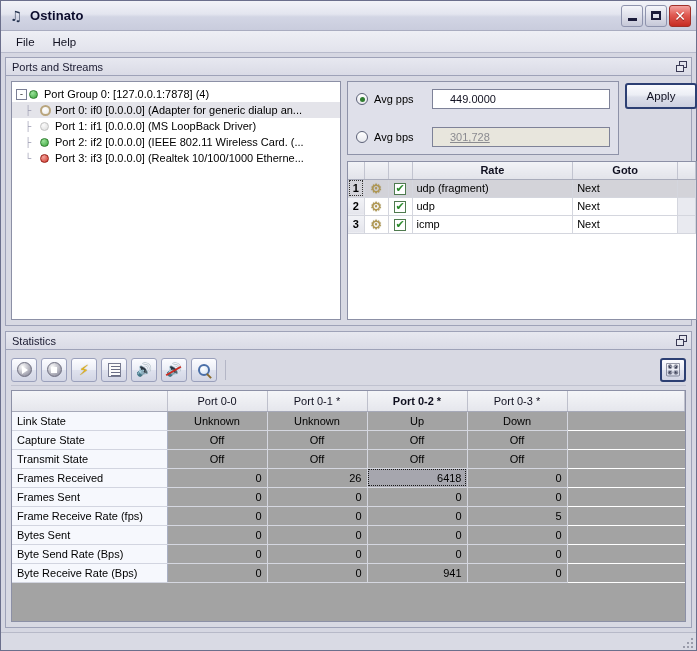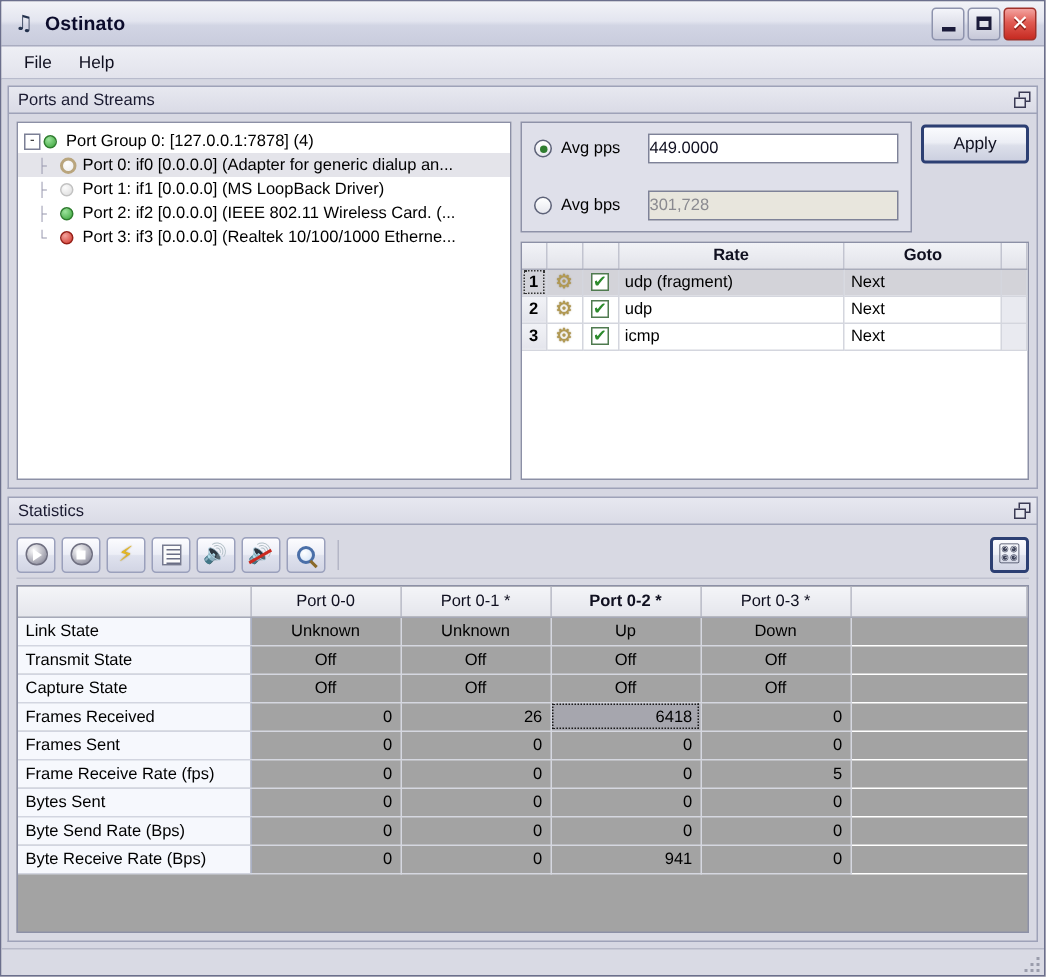--- a/index.html
+++ b/index.html
@@ -157,24 +157,24 @@
     flex: 0 0 12px;
   }
   .radio.checked:after {
     content: ""; width: 5px; height: 5px; border-radius: 50%; background: #2f7d2f;
   }
   .rate-label { width: 52px; font-size: 11px; }
   .rate-input {
     flex: 1 1 auto; height: 20px;
     border: 1px solid #7e8298;
     background: #fff; color: #101020;
-    padding: 0 0; font-size: 11px;
+    padding: 0 17px; font-size: 11px;
     font-family: "Liberation Sans", sans-serif;
   }
-  .rate-input.disabled { background: #e8e6dd; color: #8a8a90; }
+  .rate-input.disabled { background: #e8e6dd; color: #8a8a90; text-decoration: underline; }
   .apply-btn {
     flex: 0 0 72px; height: 26px;
     border: 2px solid #2c3f73; border-radius: 3px;
     background: linear-gradient(180deg,#fafbfe 0%,#eceef5 45%,#dcdfea 55%,#ccd0e0 100%);
     font-size: 11.5px; color: #101020;
     font-family: "Liberation Sans", sans-serif;
     margin-top: 2px;
   }
 
   .stream-table {
@@ -496,29 +496,29 @@
             <tbody>
               <tr>
                 <td class="rowhdr">Link State</td>
                 <td class="val txt">Unknown</td>
                 <td class="val txt">Unknown</td>
                 <td class="val txt">Up</td>
                 <td class="val txt">Down</td>
                 <td class="endcol"></td>
               </tr>
               <tr>
+                <td class="rowhdr">Capture State</td>
+                <td class="val txt">Off</td>
+                <td class="val txt">Off</td>
+                <td class="val txt">Off</td>
+                <td class="val txt">Off</td>
+                <td class="endcol"></td>
+              </tr>
+              <tr>
                 <td class="rowhdr">Transmit State</td>
-                <td class="val txt">Off</td>
-                <td class="val txt">Off</td>
-                <td class="val txt">Off</td>
-                <td class="val txt">Off</td>
-                <td class="endcol"></td>
-              </tr>
-              <tr>
-                <td class="rowhdr">Capture State</td>
                 <td class="val txt">Off</td>
                 <td class="val txt">Off</td>
                 <td class="val txt">Off</td>
                 <td class="val txt">Off</td>
                 <td class="endcol"></td>
               </tr>
               <tr>
                 <td class="rowhdr">Frames Received</td>
                 <td class="val num">0</td>
                 <td class="val num">26</td>

